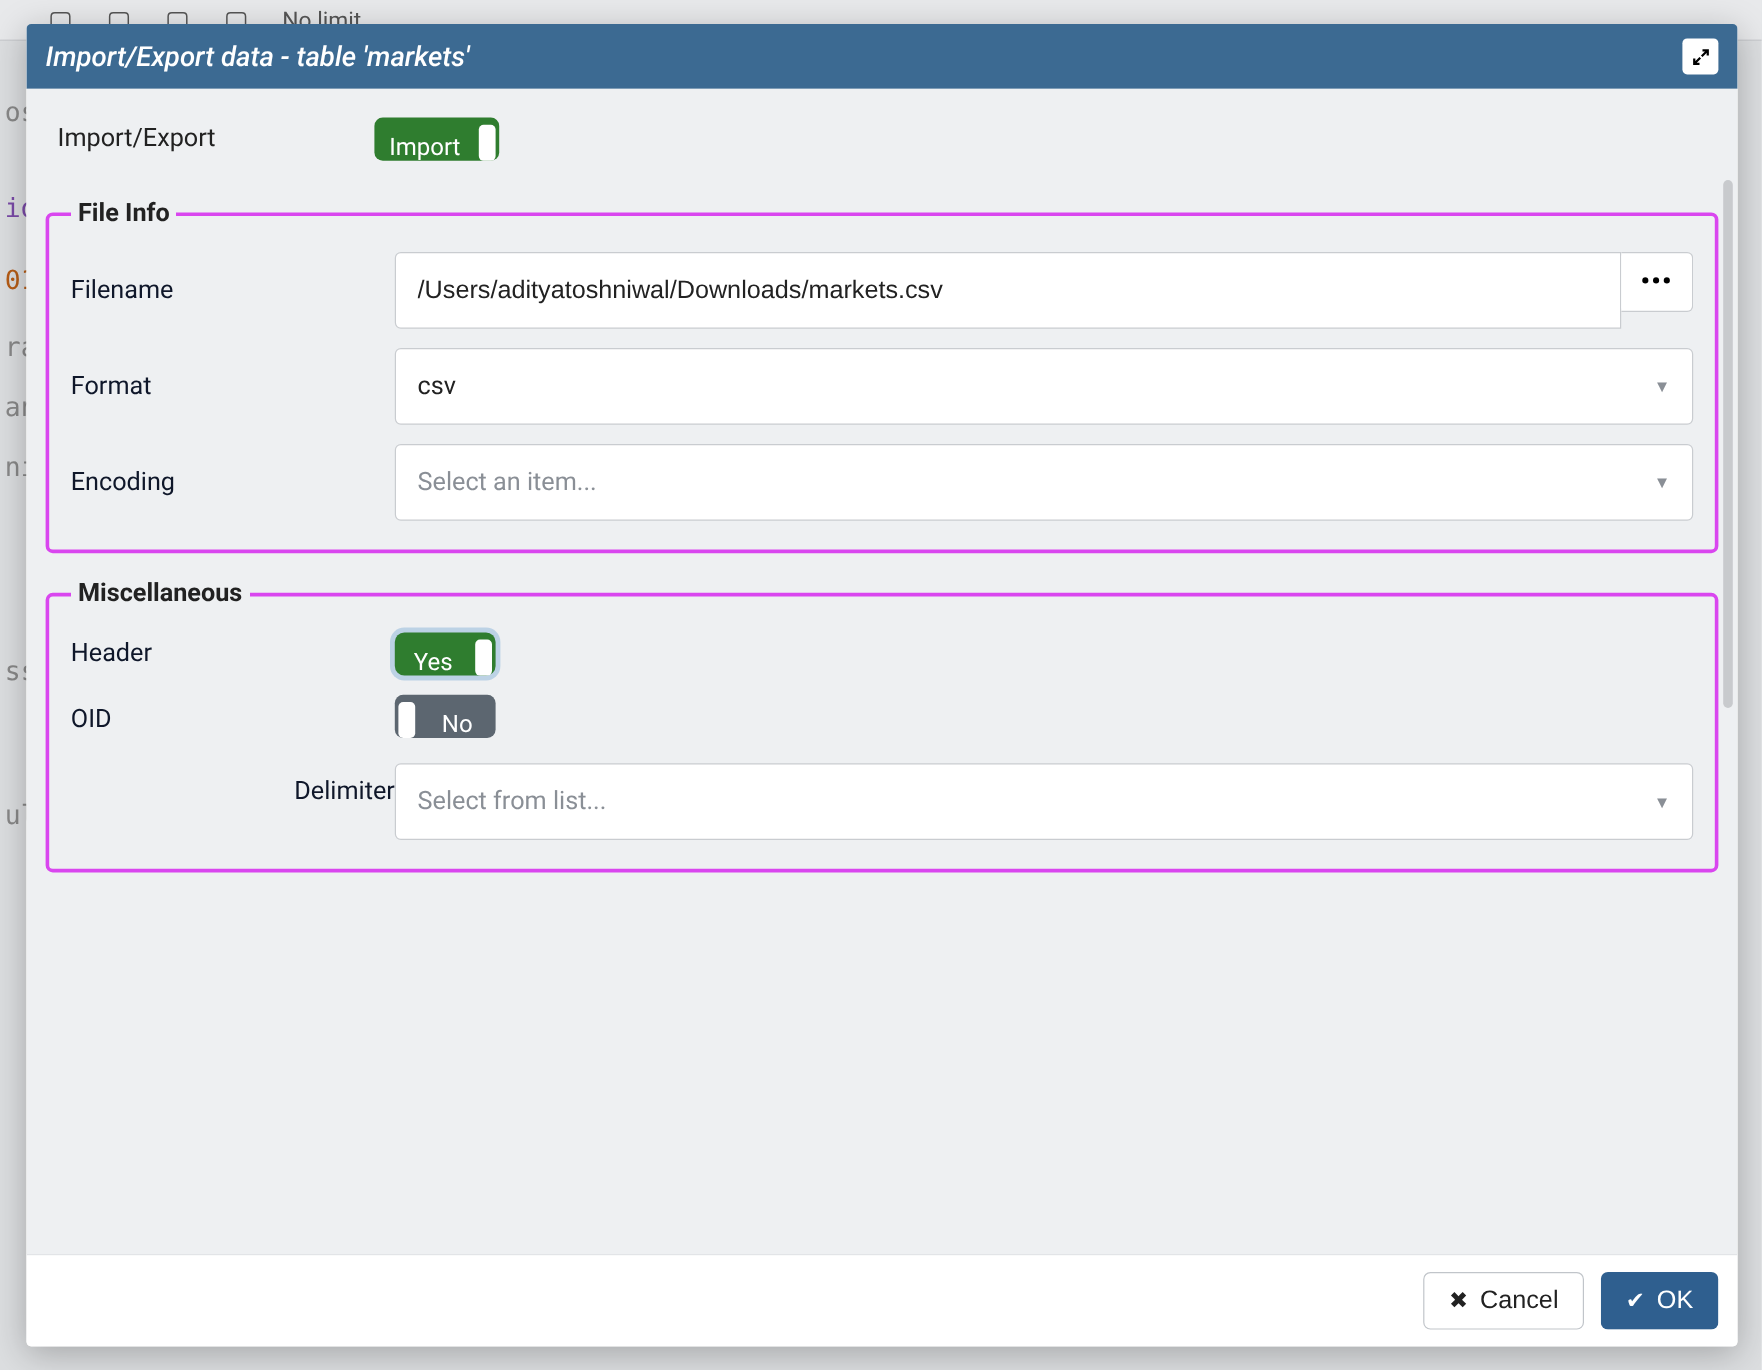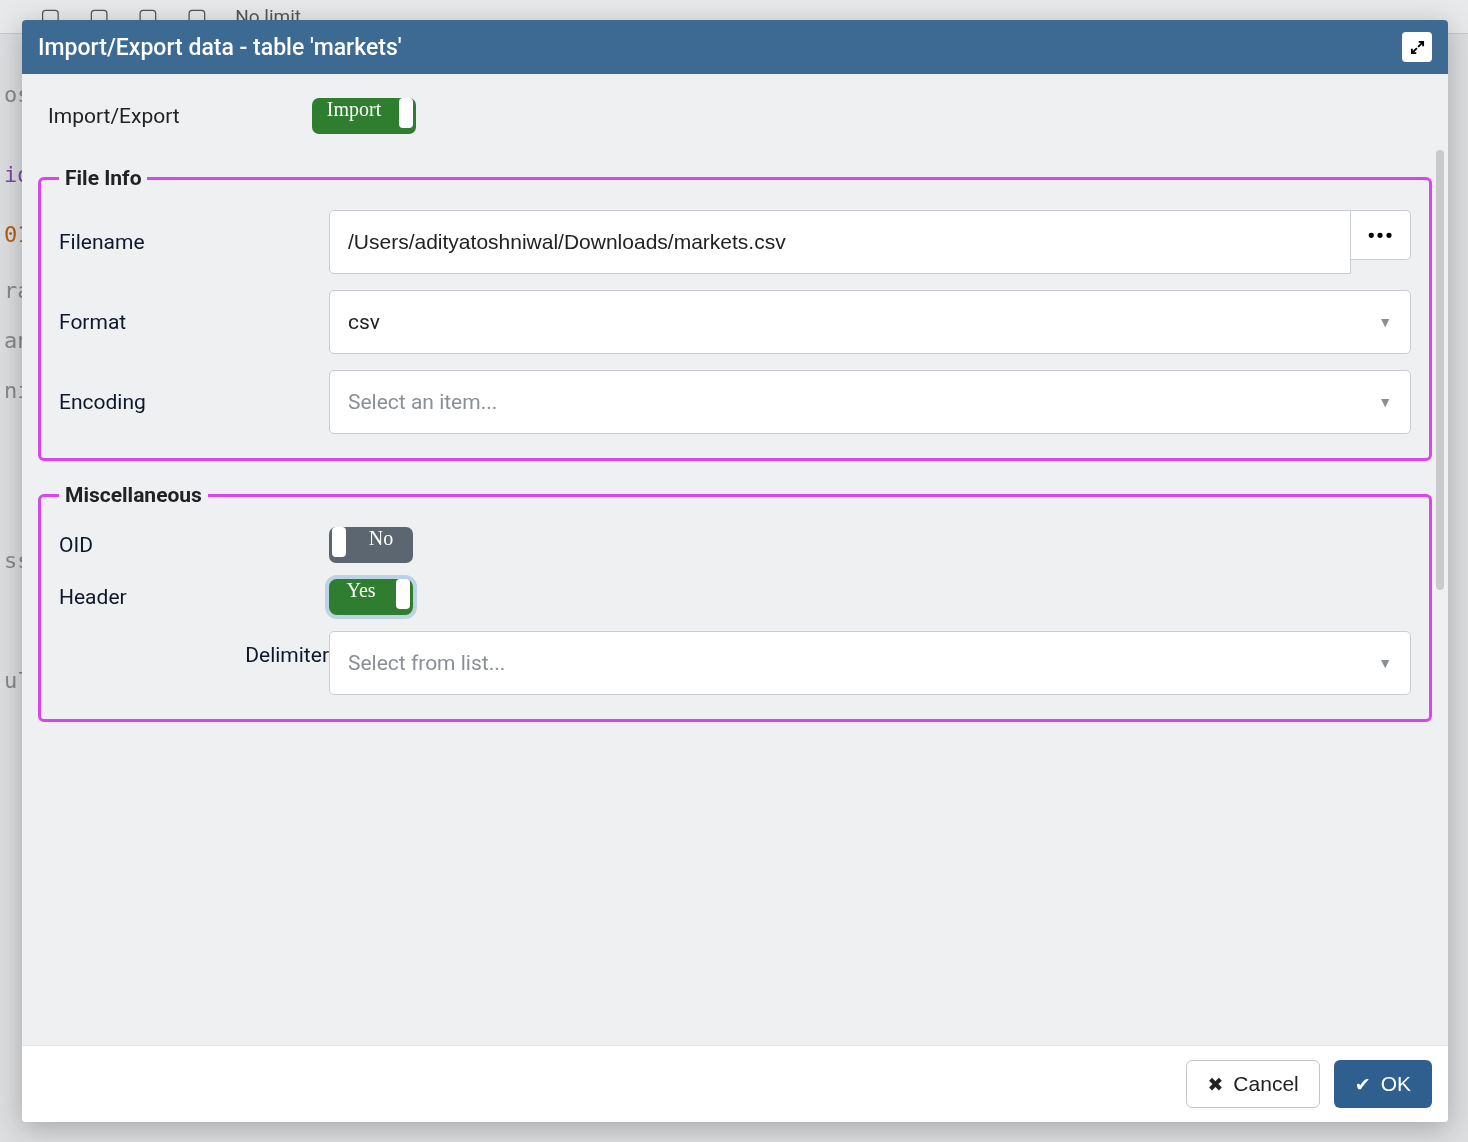--- a/index.html
+++ b/index.html
@@ -35,21 +35,21 @@
     box-shadow:0 6px 28px rgba(0,0,0,.25);
     overflow:hidden;
   }
   .titlebar{
     background:#3c6a92;
     color:#fff;
     padding:12px 16px;
     display:flex;align-items:center;justify-content:space-between;
     font-size:23px;font-weight:500;
   }
-  .titlebar .title-text{flex:1;}
+  .titlebar .title-text{flex:1;font-style:italic;}
   .expand-btn{
     background:#fff;border-radius:4px;width:30px;height:30px;
     display:flex;align-items:center;justify-content:center;
     cursor:pointer;color:#222;font-size:15px;
   }
   .tabs{
     display:flex;gap:0;padding:0 18px;border-bottom:1px solid #d7d9dc;
     background:#fff;
   }
   .tab{
@@ -60,24 +60,23 @@
   .body{
     flex:1;overflow:auto;background:#eef0f2;padding:16px 16px 10px 16px;
   }
   .row{
     display:flex;align-items:center;margin-bottom:4px;
   }
   .row .label{width:270px;font-size:21px;color:#222;padding-left:6px;}
   .row .control{flex:1;}
   
   .toggle{
-    display:inline-flex;align-items:flex-start;border-radius:7px;
+    display:inline-flex;align-items:flex-end;border-radius:7px;
     height:36px;position:relative;width:104px;cursor:pointer;
     user-select:none;
-    font-family:Liberation Serif, serif;
   }
   .toggle.on{background:#2f7d2f;}
   .toggle.off{background:#5c6670;color:#fff;}
   .toggle .txt{flex:1;text-align:center;color:#fff;font-size:20px;}
   .toggle .knob{
     width:14px;height:30px;background:#fff;border-radius:4px;margin:0 3px;
   }
   .toggle.on .knob{order:2;}
   .toggle.off .knob{order:0;}
   .toggle.off .txt{order:1;}
@@ -203,35 +202,35 @@
             <span class="caret">▼</span>
           </div>
         </div>
       </div>
     </fieldset>
 
     <fieldset>
       <legend>Miscellaneous</legend>
 
       <div class="field-row">
+        <div class="flabel">Header</div>
+        <div class="fcontrol">
+          <div class="toggle on focused" style="width:84px;">
+            <span class="txt">Yes</span>
+            <span class="knob"></span>
+          </div>
+        </div>
+      </div>
+
+      <div class="field-row">
         <div class="flabel">OID</div>
         <div class="fcontrol">
           <div class="toggle off" style="width:84px;">
             <span class="knob"></span>
             <span class="txt">No</span>
-          </div>
-        </div>
-      </div>
-
-      <div class="field-row">
-        <div class="flabel">Header</div>
-        <div class="fcontrol">
-          <div class="toggle on focused" style="width:84px;">
-            <span class="txt">Yes</span>
-            <span class="knob"></span>
           </div>
         </div>
       </div>
 
       <div class="field-row" style="align-items:flex-start;text-align:right;">
         <div class="flabel" style="padding-top:12px;">Delimiter</div>
         <div class="fcontrol">
           <div class="select">
             <span class="placeholder">Select from list...</span>
             <span class="caret">▼</span>

